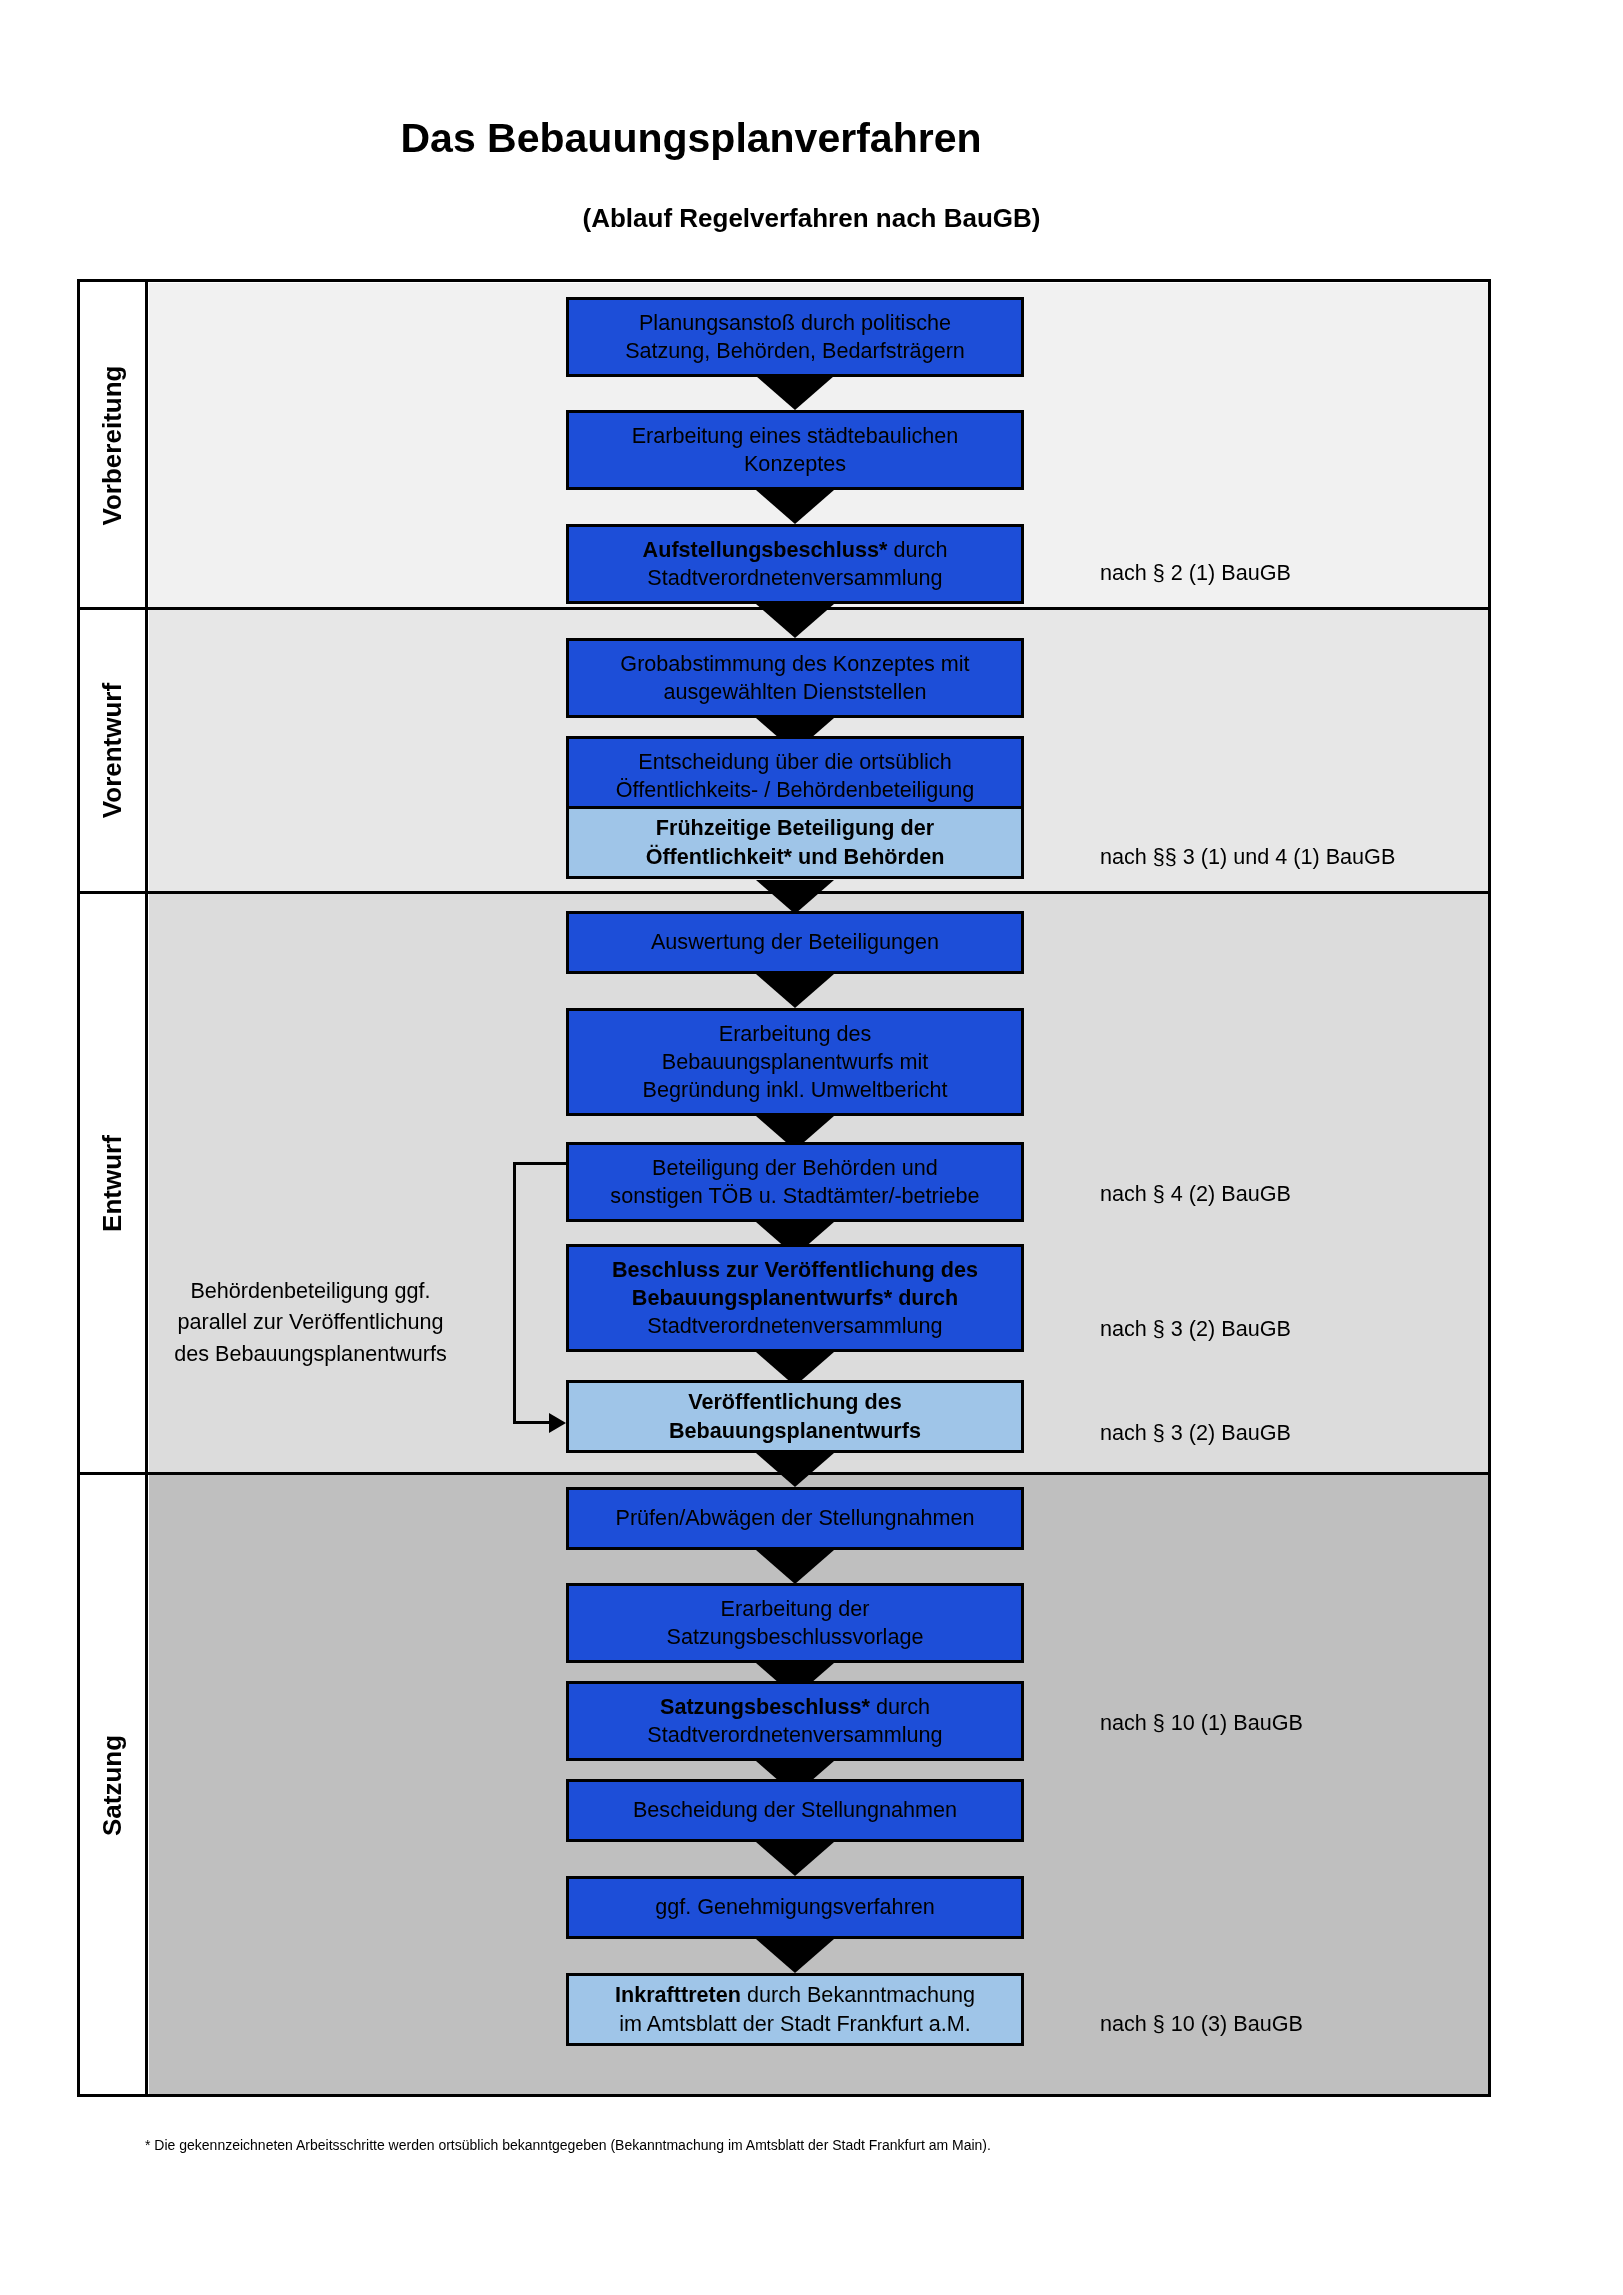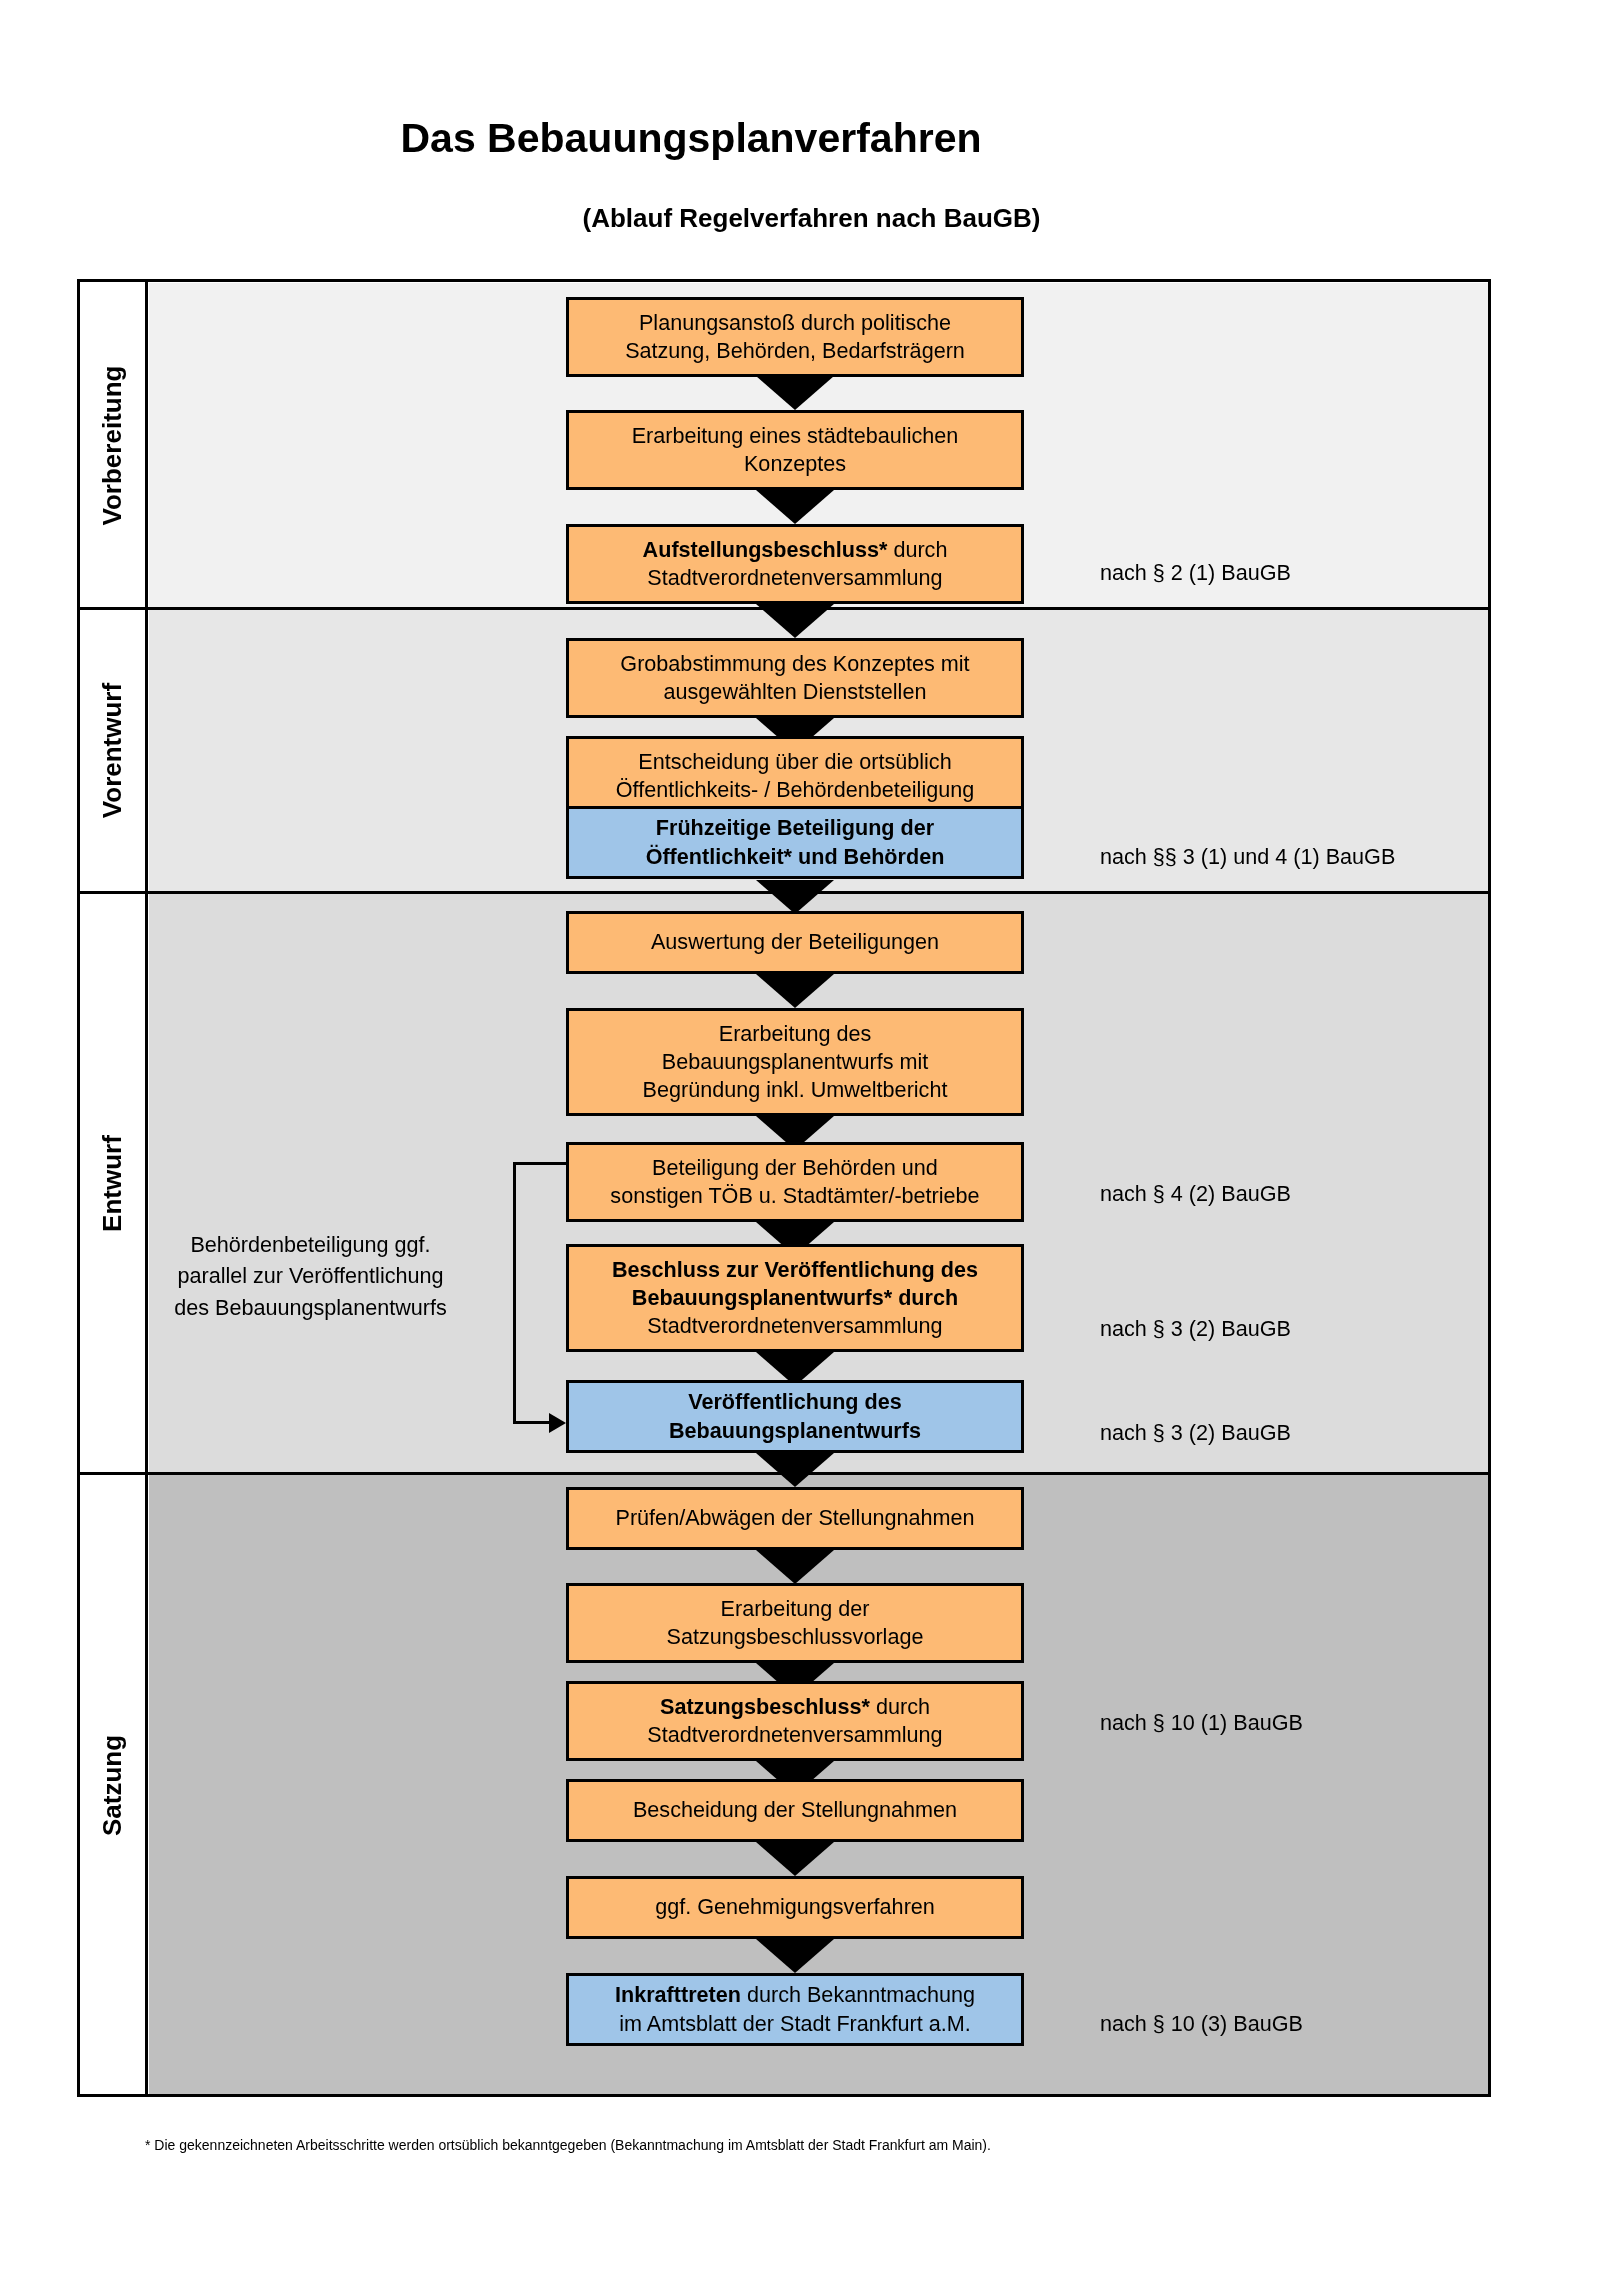--- a/index.html
+++ b/index.html
@@ -60,21 +60,21 @@
   .pl1{top:283px;height:324px;}
   .pl2{top:610px;height:281px;}
   .pl3{top:894px;height:578px;}
   .pl4{top:1475px;height:621px;}
 
   
   .box{
     position:absolute;left:566px;width:458px;
     box-sizing:border-box;
     border:3.3px solid #000;
-    background:#fdba74;
+    background:#1d4ed8;
     display:flex;align-items:center;justify-content:center;
     text-align:center;
     font-size:21.6px;line-height:1.30;
     padding:2.6px 6.5px;
   }
   .box.blue{background:#9fc5e8;}
   .box b{font-weight:bold;}
 
   
   .arrow{
@@ -137,21 +137,21 @@
   <div class="phase-label pl2">
       <span>Vorentwurf</span>
     </div>
   <div class="phase-label pl3">
       <span>Entwurf</span>
     </div>
   <div class="phase-label pl4">
       <span>Satzung</span>
     </div>
 
-  <div class="annot" style="top:1229px;">
+  <div class="annot" style="top:1275px;">
     <span>Behördenbeteiligung ggf. parallel zur Veröffentlichung des Bebauungsplanentwurfs</span>
   </div>
 
   <div class="conn-h" style="left:513px;top:1162px;width:53px;"></div>
   <div class="conn-v" style="top:1162px;height:262px;"></div>
   <div class="conn-h" style="left:513px;top:1421px;width:36px;"></div>
   <div class="conn-head" style="left:549px;top:1413px;"></div>
 
   <div class="box" style="top:297px;height:80px;">
     <span>

